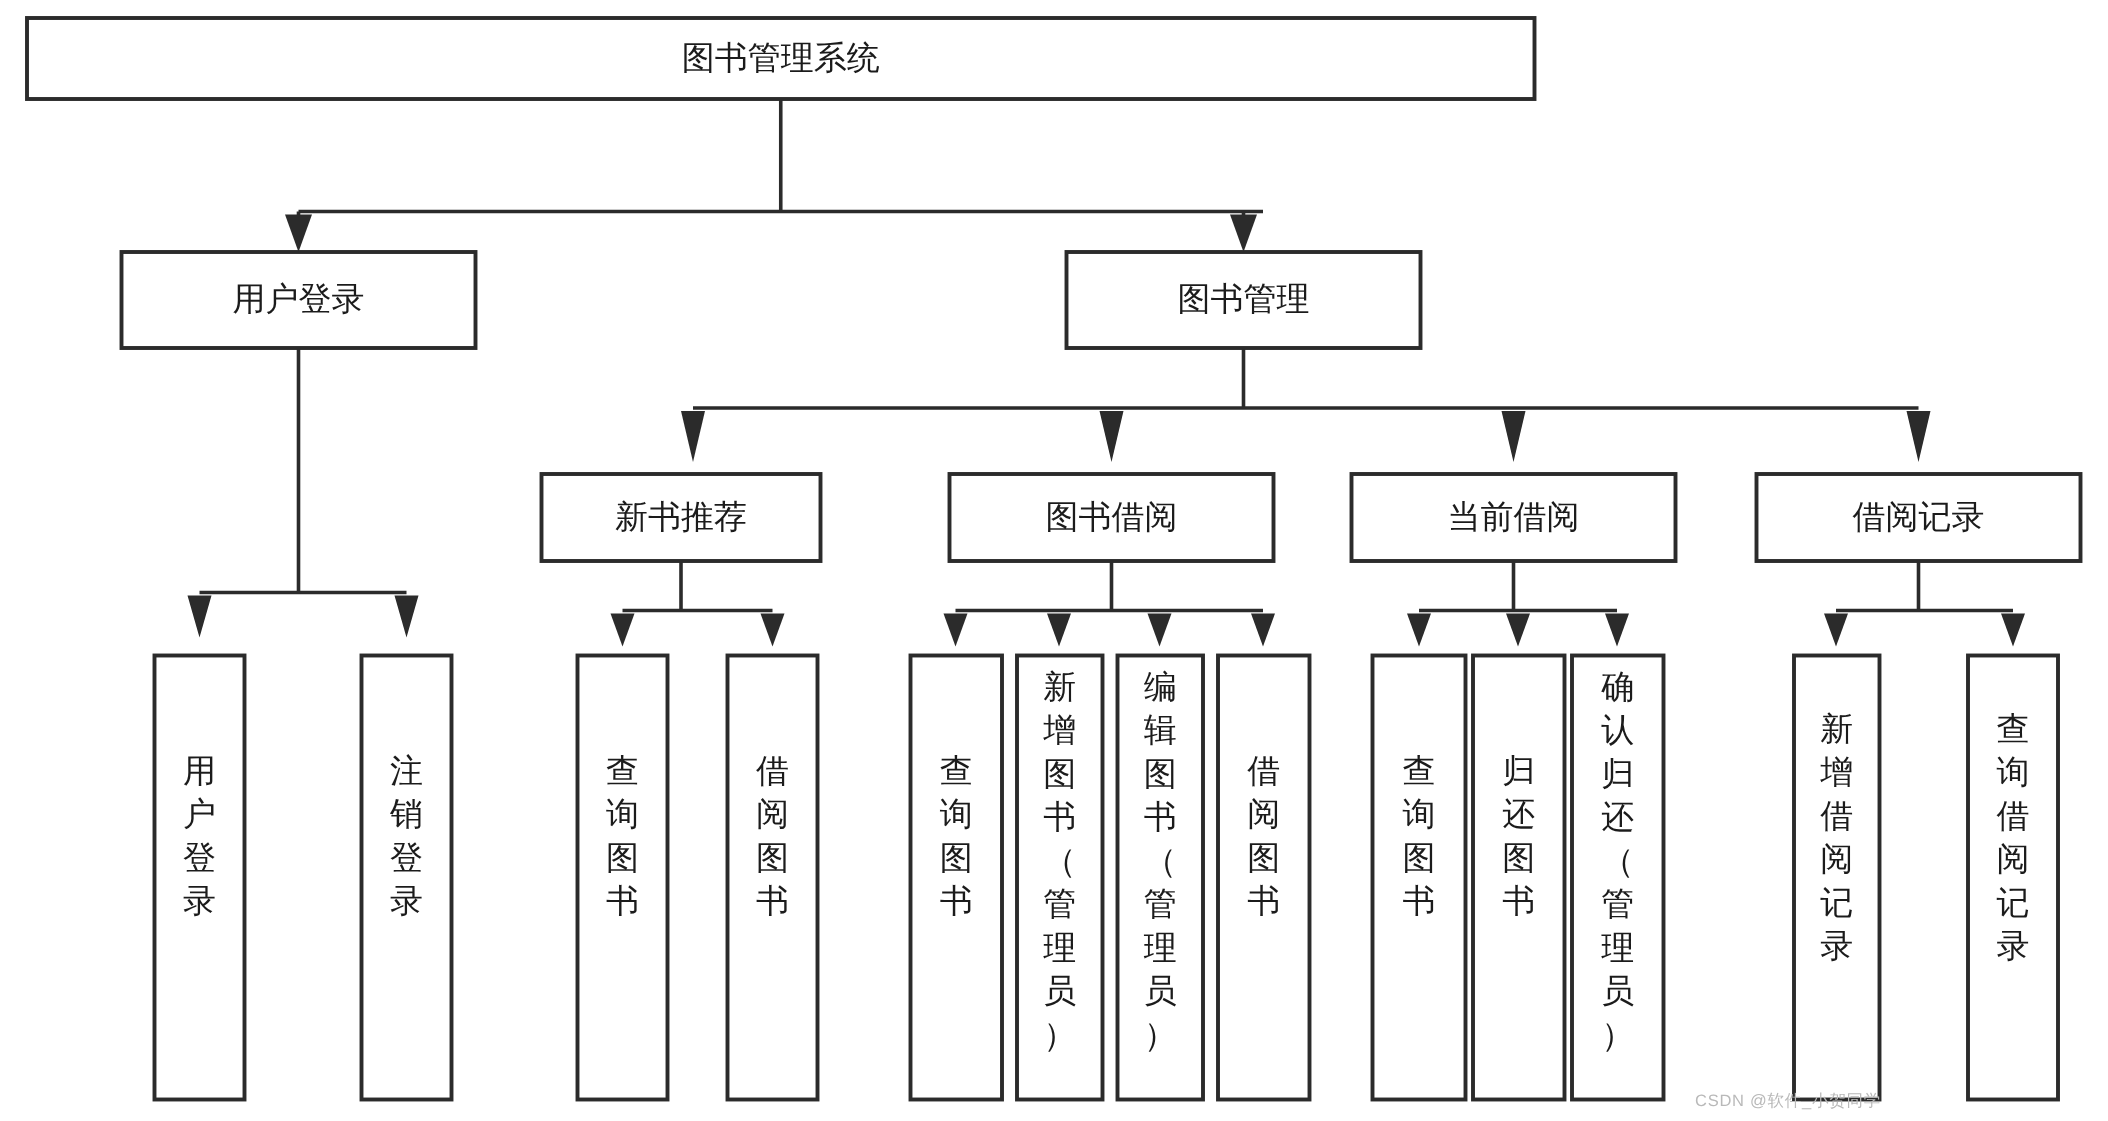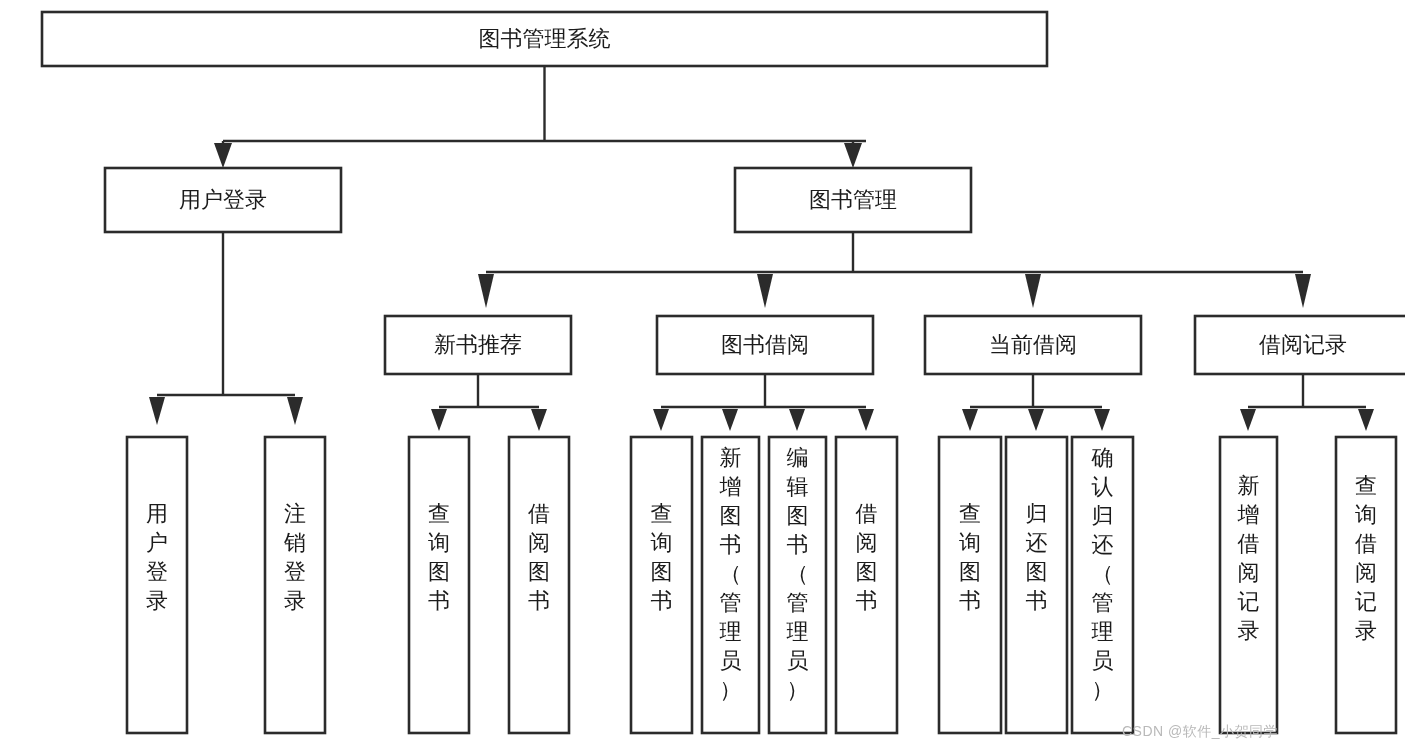--- a/index.html
+++ b/index.html
@@ -11,21 +11,20 @@
     width: 1405px;
     height: 747px;
     font-family: "Liberation Sans", "DejaVu Sans", sans-serif;
     overflow: hidden;
     position: relative;
   }
   #diagram-root {
     position: relative;
     width: 1264px;
     height: 747px;
-    margin-left: 24px;
   }
   svg.diagram-canvas {
     position: absolute;
     left: 0;
     top: 0;
     width: 1405px;
     height: 747px;
   }
   .node-box {
     fill: #ffffff;
@@ -53,21 +52,21 @@
     font-family: "Liberation Sans", "DejaVu Sans", sans-serif;
     font-size: 22px;
     fill: #1b1b1b;
     text-anchor: middle;
   }
   .watermark {
     position: absolute;
     right: 10px;
     bottom: 6px;
     font-family: "Liberation Sans", "DejaVu Sans", sans-serif;
-    font-size: 14px;
+    font-size: 11px;
     color: #b9b9b9;
     letter-spacing: 0.5px;
     white-space: nowrap;
     user-select: none;
   }
 </style>
 </head>
 <body>
 
 <div id="diagram-root">

